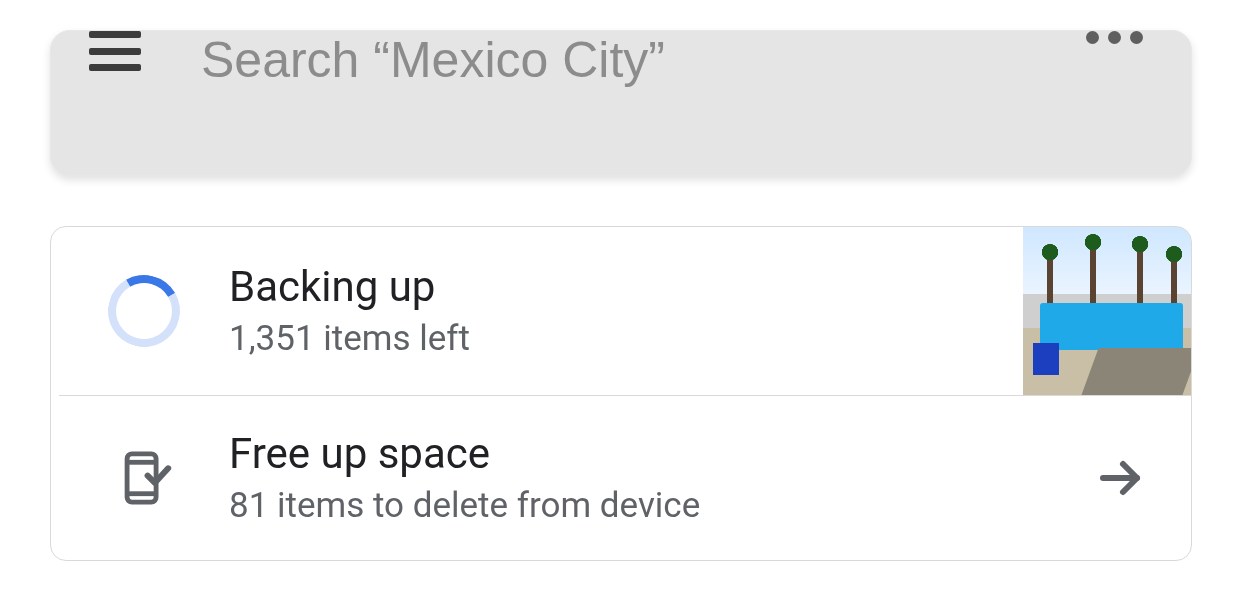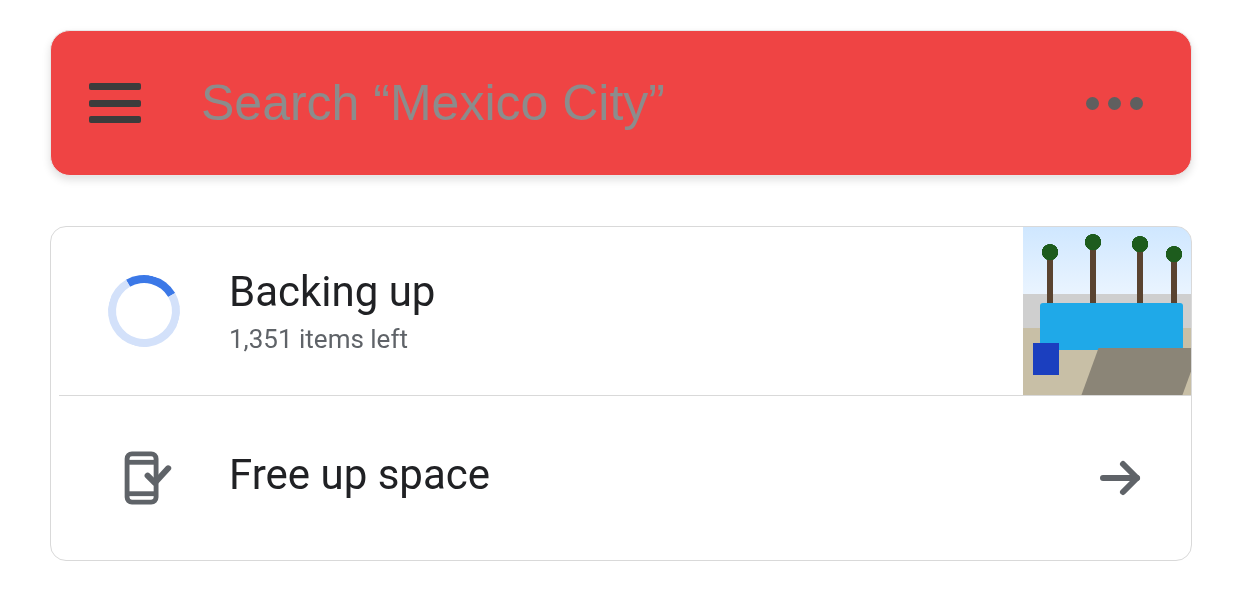--- a/index.html
+++ b/index.html
@@ -10,23 +10,23 @@
     height: 590px;
     position: relative;
   }
   .page {
     padding: 30px 50px 0 50px;
   }
 
   
   .search-bar {
     display: flex;
-    align-items: center;
+    align-items: flex-start;
     height: 146px;
-    background: #ef4444;
+    background: #e5e5e5;
     border: 1px solid #e8e8e8;
     border-radius: 20px;
     box-shadow: 0 4px 8px rgba(0,0,0,0.12);
     padding: 0 48px 0 38px;
     margin-bottom: 50px;
   }
   .hamburger {
     width: 52px;
     height: 40px;
     display: flex;
@@ -113,21 +113,21 @@
     padding: 24px 20px 24px 0;
   }
   .row-title {
     font-size: 42px;
     color: #202124;
     font-weight: 400;
     line-height: 1.2;
     margin-bottom: 6px;
   }
   .row-sub {
-    font-size: 26px;
+    font-size: 35px;
     color: #5f6368;
     font-weight: 400;
     line-height: 1.2;
   }
 
   .thumb {
     width: 168px;
     height: 168px;
     background: #cfcfcf;
     position: relative;
@@ -205,20 +205,21 @@
       <div class="row-icon-slot">
         <svg class="device-check" viewBox="0 0 24 24" fill="none" stroke="currentColor" stroke-width="2">
           <rect x="5" y="2" width="12" height="20" rx="2"></rect>
           <line x1="5" y1="5.5" x2="17" y2="5.5"></line>
           <line x1="5" y1="18.5" x2="17" y2="18.5"></line>
           <polyline points="13.5,11 16.5,14 22,8" stroke-width="2.5" stroke-linecap="round" stroke-linejoin="round"></polyline>
         </svg>
       </div>
       <div class="row-text">
         <div class="row-title">Free up space</div>
+        <div class="row-sub">81 items to delete from device</div>
       </div>
       <div class="arrow-slot">
         <svg class="arrow-icon" viewBox="0 0 24 24" fill="none" stroke="currentColor" stroke-width="3" stroke-linecap="round" stroke-linejoin="round">
           <line x1="3" y1="12" x2="20" y2="12"></line>
           <polyline points="13,5 20,12 13,19"></polyline>
         </svg>
       </div>
     </div>
 
   </div>

